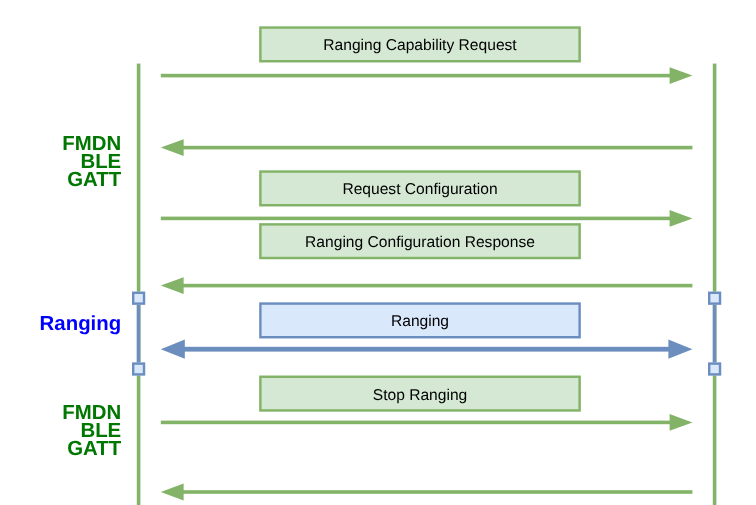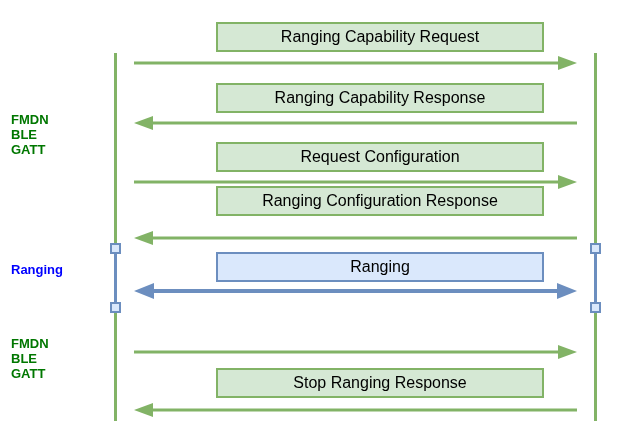--- a/index.html
+++ b/index.html
@@ -15,22 +15,22 @@
     position:relative;
     width:630px;height:421px;
     background:#ffffff;
     font-family:"Liberation Sans","DejaVu Sans",sans-serif;
     overflow:hidden;
   }
   
   .side-label{
     position:absolute;
     left:11px;width:90px;
-    text-align:left;
-    font-size:13px;font-weight:bold;
+    text-align:right;
+    font-size:17px;font-weight:bold;
     line-height:15px;
     white-space:pre-line;
   }
   .side-label.green{color:var(--green-text);}
   .side-label.blue{color:var(--blue-text);}
   
   .lifeline{
     position:absolute;
     top:53px;height:368px;width:3px;
     background:var(--green-stroke);
@@ -43,24 +43,24 @@
   .activation-marker{
     position:absolute;
     width:11px;height:11px;
     box-sizing:border-box;
     background:var(--blue-fill);
     border:2px solid var(--blue-stroke);
   }
   
   .mbox{
     position:absolute;
-    left:216px;width:328px;height:30px;
+    left:216px;width:268px;height:30px;
     box-sizing:border-box;
     display:flex;align-items:center;justify-content:center;
-    font-size:16px;color:#000000;
+    font-size:13px;color:#000000;
     text-align:right;
   }
   .mbox.green{background:var(--green-fill);border:2px solid var(--green-stroke);}
   .mbox.blue{background:var(--blue-fill);border:2px solid var(--blue-stroke);}
   
   .arrow{
     position:absolute;
     left:134px;width:443px;height:16px;
   }
   .arrow .shaft{
@@ -106,21 +106,20 @@
   <div class="activation-marker" style="left:110px;top:302px"></div>
   <div class="activation-marker" style="left:590px;top:243px"></div>
   <div class="activation-marker" style="left:590px;top:302px"></div>
 
   <div class="mbox green" style="top:22px">Ranging Capability Request</div>
   <div class="arrow right green" style="top:55px">
     <div class="shaft"></div>
     <div class="head hr"></div>
   </div>
 
-  <div class="mbox green" style="top:83px">Ranging Capability Response</div>
   <div class="arrow left green" style="top:115px">
     <div class="shaft"></div>
     <div class="head hl"></div>
   </div>
 
   <div class="mbox green" style="top:142px">Request Configuration</div>
   <div class="arrow right green" style="top:174px">
     <div class="shaft"></div>
     <div class="head hr"></div>
   </div>
@@ -131,24 +130,24 @@
     <div class="head hl"></div>
   </div>
 
   <div class="mbox blue" style="top:252px">Ranging</div>
   <div class="arrow both blue" style="top:283px">
     <div class="shaft"></div>
     <div class="head hl"></div>
     <div class="head hr"></div>
   </div>
 
+  <div class="mbox green" style="top:313px">Stop Ranging</div>
   <div class="arrow right green" style="top:344px">
     <div class="shaft"></div>
     <div class="head hr"></div>
   </div>
 
-  <div class="mbox green" style="top:368px">Stop Ranging Response</div>
   <div class="arrow left green" style="top:402px">
     <div class="shaft"></div>
     <div class="head hl"></div>
   </div>
 
 </div>
 
 </body></html>

